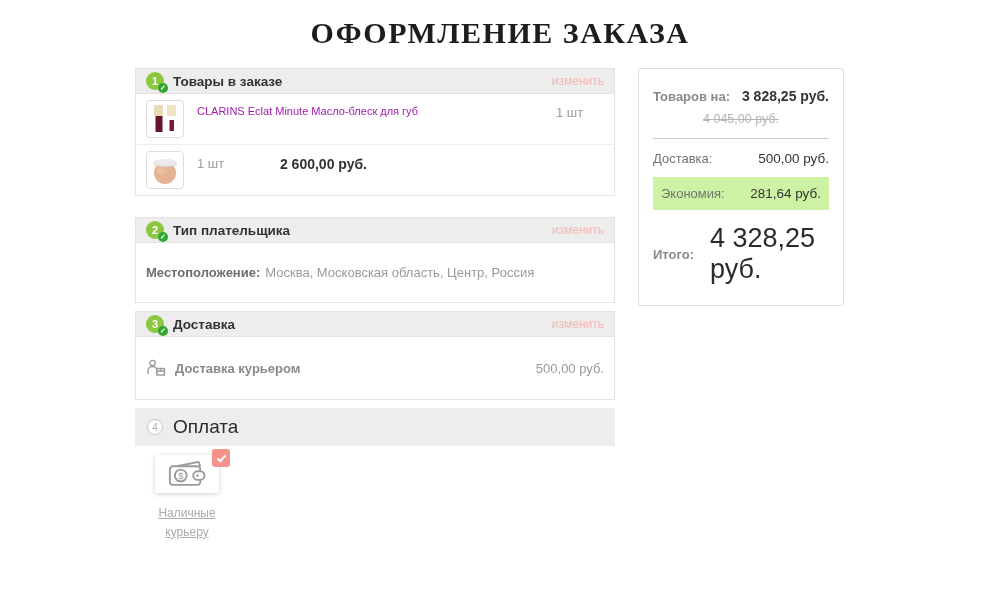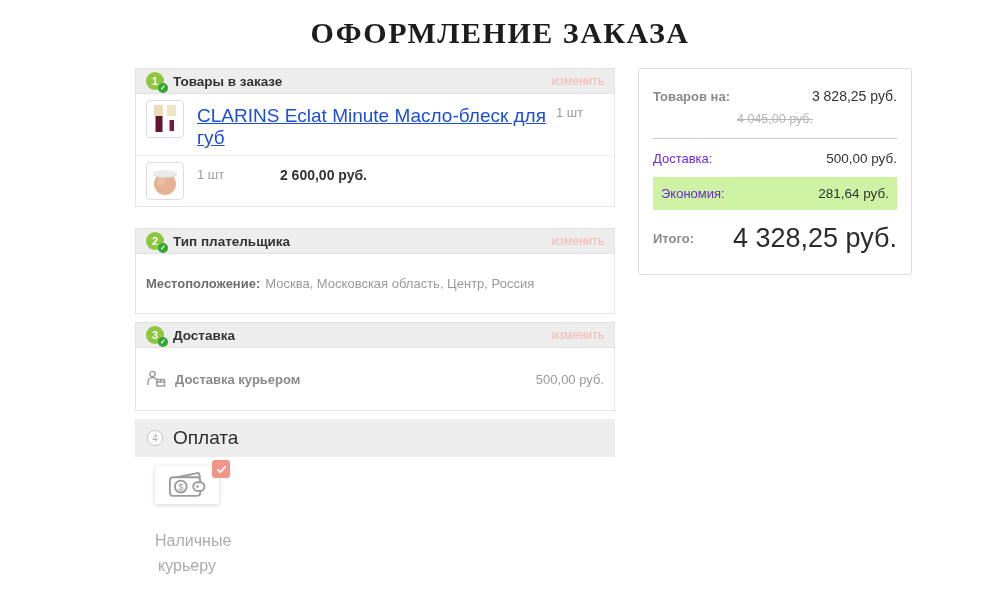--- a/index.html
+++ b/index.html
@@ -27,21 +27,21 @@
   .step-circle.pending { background:#fff; border:1px solid #c6c6c6; color:#b0b0b0;
                          width:16px; height:16px; font-size:10px; font-weight:normal; }
 
   .box { border:1px solid #e5e5e5; border-top:none; background:#fff; }
 
   .product-row { display:flex; align-items:flex-start; padding:6px 10px; }
   .product-row + .product-row { border-top:1px solid #eee; }
   .product-thumb { width:38px; height:38px; border:1px solid #ddd; border-radius:4px;
                    margin-right:13px; flex-shrink:0; background:#fff; display:flex;
                    align-items:center; justify-content:center; overflow:hidden; }
-  .product-name { flex:1; font-size:19px; color:#1d4ed8; padding-top:5px; padding-right:8px;text-decoration:underline; }
+  .product-name { flex:1; font-size:11px; color:#a21caf; padding-top:5px; padding-right:8px; }
   .product-qty { width:48px; font-size:13px; color:#9c9c9c; padding-top:5px; }
   .product-prices { width:122px; text-align:right; padding-top:5px; padding-bottom:8px; }
   .price-current { font-size:14px; font-weight:bold; color:#333; }
   .price-old { font-size:12.5px; color:#b5b5b5; text-decoration:line-through; margin-top:9px; }
 
   .content-row { padding:22px 10px; font-size:13px; color:#9a9a9a; display:flex; align-items:center; }
   .content-row .lbl { font-weight:bold; color:#6e6e6e; margin-right:5px; }
   .content-row .lbl-gray { font-weight:bold; color:#8a8a8a; }
   .content-row .right { margin-left:auto; color:#9a9a9a; }
   .delivery-icon { margin-right:9px; display:flex; }
@@ -53,29 +53,29 @@
   .payment-title { font-size:19px; color:#2d2d2d; }
 
   .payment-body { position:relative; padding-top:9px; min-height:205px; }
   .pay-tile { margin-left:12px; width:80px; text-align:center; cursor:pointer; }
   .pay-tile-box { width:64px; height:38px; margin:0 auto; background:#fff; border-radius:2px;
                   box-shadow:0 1px 5px rgba(0,0,0,0.18); display:flex; align-items:center;
                   justify-content:center; position:relative; }
   .pay-badge { position:absolute; top:-6px; right:-11px; width:18px; height:18px;
                background:#f3948b; border-radius:3px; display:flex; align-items:center;
                justify-content:center; }
-  .pay-tile-label { margin-top:25px; font-size:16px; color:#ababab; line-height:1.55;
-                    width:64px; margin-left:auto; margin-right:auto; }
-
-  .summary-card { position:absolute; left:638px; top:68px; width:274px; background:#fff;
+  .pay-tile-label { margin-top:11px; font-size:12px; color:#ababab; line-height:1.55;
+                    width:64px; margin-left:auto; margin-right:auto;text-decoration:underline; }
+
+  .summary-card { position:absolute; left:638px; top:68px; width:206px; background:#fff;
                   border:1px solid #ddd; border-radius:3px; padding:19px 14px 20px; }
   .sum-row { display:flex; justify-content:space-between; align-items:baseline; }
   .sum-label { font-size:13px; font-weight:bold; color:#8a8a8a; }
-  .sum-label-light { font-size:13px; color:#6d28d9; }
-  .sum-value { font-size:14px; font-weight:normal; color:#333; }
+  .sum-label-light { font-size:13px; color:#737373; }
+  .sum-value { font-size:14px; font-weight:bold; color:#333; }
   .sum-value-normal { font-size:13.5px; color:#333; }
   .sum-old { text-align:center; font-size:12.5px; color:#b5b5b5;
              text-decoration:line-through; margin-top:8px; }
   .sum-divider { border-top:1px solid #ccc; margin:12px 0; }
   .sum-savings { background:#cdf2a3; padding:9px 8px; margin:11px 0 0; display:flex;
                  justify-content:space-between; align-items:baseline; }
   .sum-total { margin-top:13px; display:flex; justify-content:space-between; align-items:center;gap:16px; }
   .sum-total-value { font-size:27px; color:#2b2b2b; }
   svg { display:block; }
 </style>

